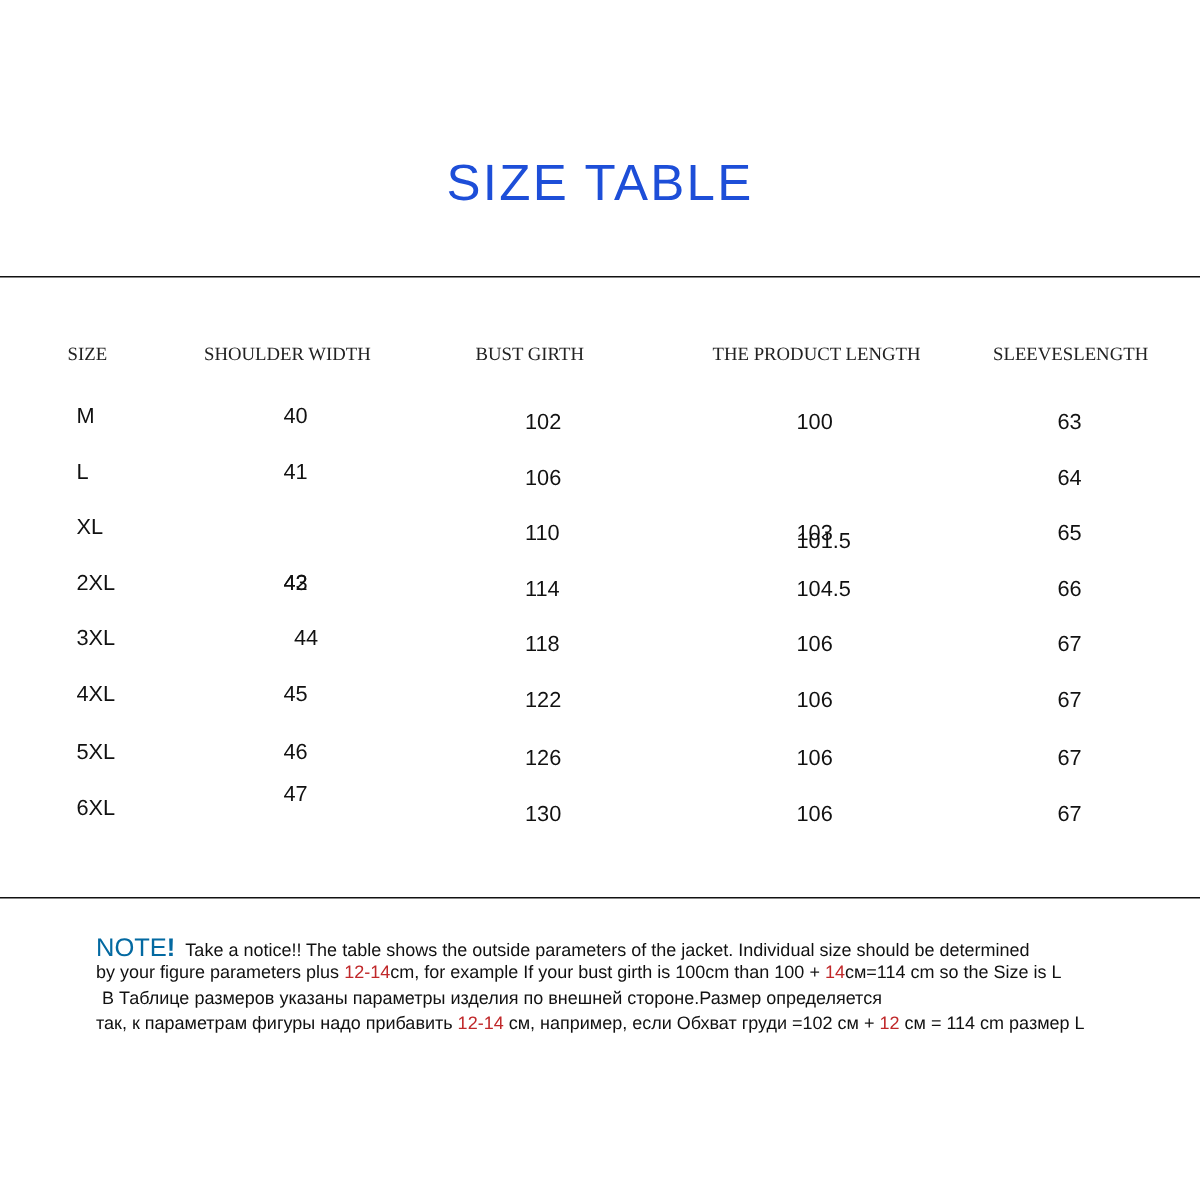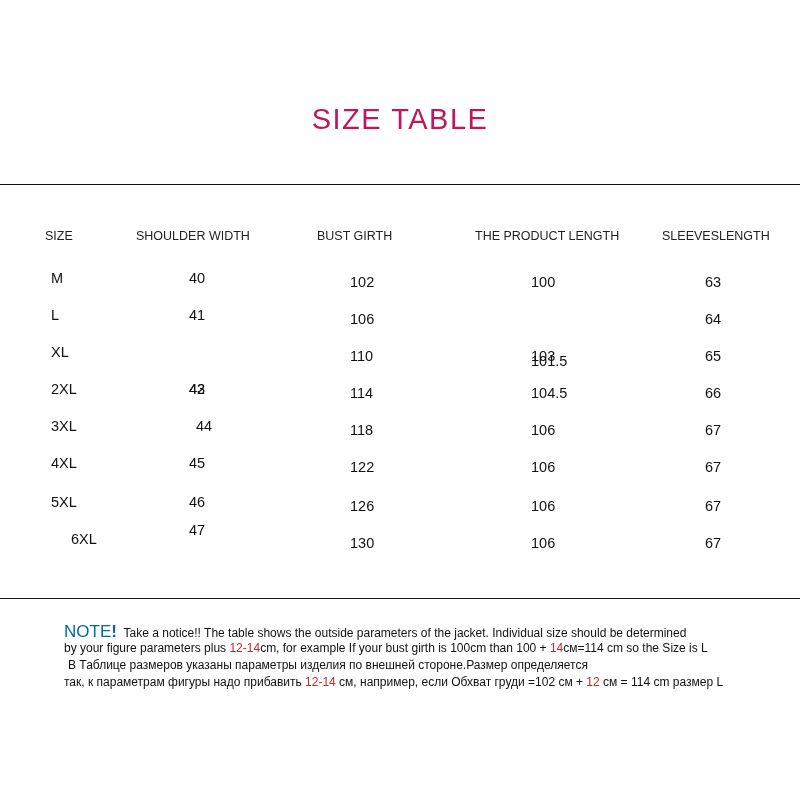--- a/index.html
+++ b/index.html
@@ -1,23 +1,23 @@
 <!DOCTYPE html>
 <html><head>
 <meta charset="utf-8">
 <style>
   html, body { margin: 0; padding: 0; background: #ffffff; }
   body { width: 800px; height: 800px; position: relative; overflow: hidden;
          font-family: "Liberation Sans", sans-serif; color: #111; }
   .title { position: absolute; left: 0; width: 800px; top: 103px; text-align: center;
-           font-size: 29px; letter-spacing: 1.5px; color: #be185d; }
+           font-size: 34px; letter-spacing: 1.5px; color: #1d4ed8; }
   .rule { position: absolute; left: 0; width: 800px; height: 1px; background: #111; }
   .rule.top { top: 184px; }
   .rule.bottom { top: 598px; }
-  .hdr { position: absolute; top: 229px; font-size: 12.5px; color: #222; white-space: nowrap; }
+  .hdr { position: absolute; top: 229px; font-size: 12.5px; color: #222; white-space: nowrap; font-family: Liberation Serif, serif; }
   .cell { position: absolute; font-size: 14.5px; color: #111; white-space: nowrap; }
   .note { position: absolute; left: 0; width: 800px; font-size: 12px; color: #111; white-space: nowrap; }
   .red { color: #c0282a; }
   .note-label { font-size: 17px; color: #0369a1; }
 </style>
 </head>
 <body>
 
 <div class="title">SIZE TABLE</div>
 <div class="rule top"></div>
@@ -56,21 +56,21 @@
     <div class="cell" style="left: 51px; top: 455px;">4XL</div>
     <div class="cell" style="left: 189px; top: 455px;">45</div>
     <div class="cell" style="left: 350px; top: 459px;">122</div>
     <div class="cell" style="left: 531px; top: 459px;">106</div>
     <div class="cell" style="left: 705px; top: 459px;">67</div>
     <div class="cell" style="left: 51px; top: 494px;">5XL</div>
     <div class="cell" style="left: 189px; top: 494px;">46</div>
     <div class="cell" style="left: 350px; top: 498px;">126</div>
     <div class="cell" style="left: 531px; top: 498px;">106</div>
     <div class="cell" style="left: 705px; top: 498px;">67</div>
-    <div class="cell" style="left: 51px; top: 531px; margin-left: 20px;">6XL</div>
+    <div class="cell" style="left: 51px; top: 531px;">6XL</div>
     <div class="cell" style="left: 189px; top: 522px;">47</div>
     <div class="cell" style="left: 350px; top: 535px;">130</div>
     <div class="cell" style="left: 531px; top: 535px;">106</div>
     <div class="cell" style="left: 705px; top: 535px;">67</div>
   </div>
 
 <div class="rule bottom"></div>
 
 <div class="note" style="top:622px; left:64px;">
   <span class="note-label"><span>NOTE</span><span style="font-weight:bold;">!</span></span>&nbsp;&nbsp;<span>Take a notice!! The table shows the outside parameters of the jacket. Individual size should be determined</span>

